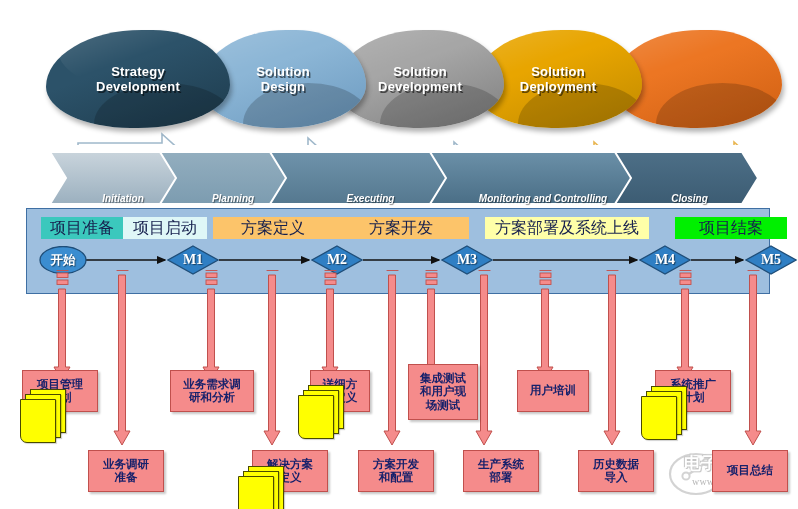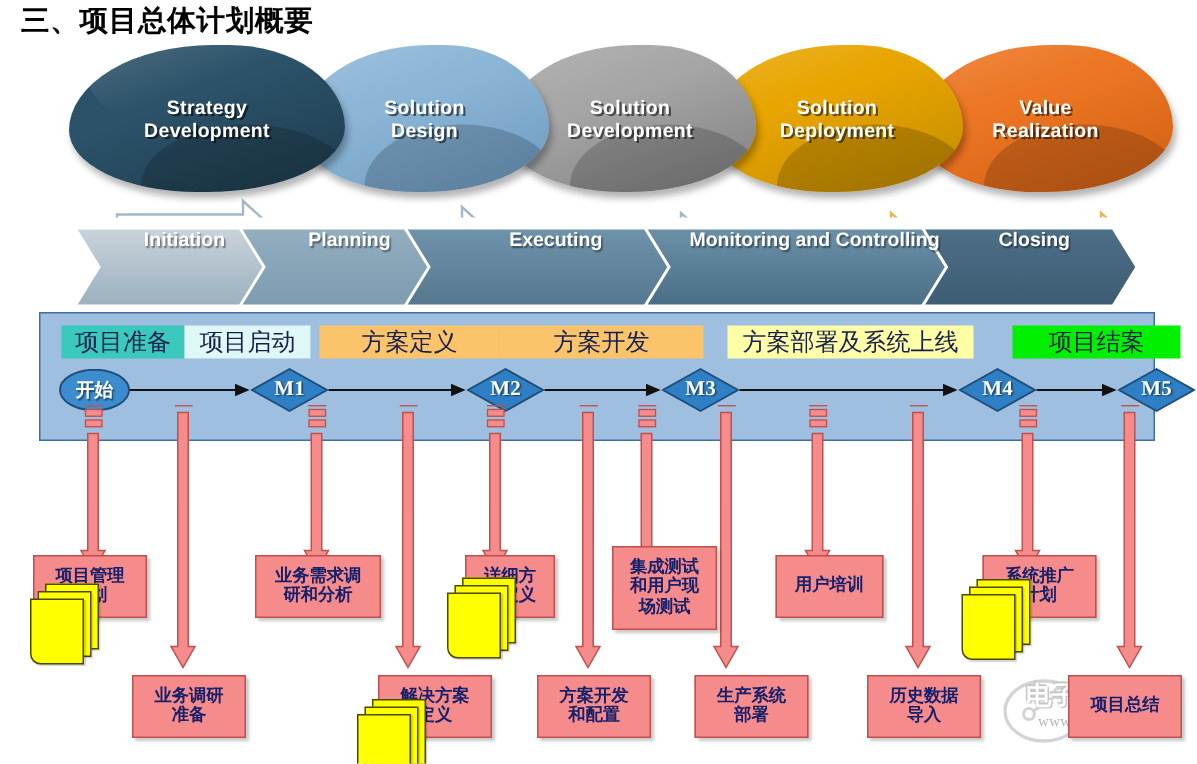--- a/index.html
+++ b/index.html
@@ -41,24 +41,25 @@
   }
   .pillow .shade{
     position:absolute;right:-4%;bottom:-38%;width:78%;height:84%;
     border-radius:50%;background:rgba(0,0,0,.18);pointer-events:none;
   }
 
   
   .phase-band{position:absolute;left:50px;top:152px;width:748px;height:52px;}
   .phase{
     position:absolute;top:0;height:52px;
-    display:flex;align-items:flex-start;justify-content:center;
-    color:#ffffff;font-weight:bold;font-size:13px;white-space:nowrap;
+    display:flex;align-items:flex-end;justify-content:center;
+    color:#ffffff;font-weight:bold;font-size:10px;white-space:nowrap;
     text-shadow:1px 1px 1px rgba(0,0,0,.45);
     box-sizing:border-box;
+    font-style:italic;
   }
   .phase .plabel{position:relative;z-index:3;padding-left:6px;}
 
   
   .tl-panel{
     position:absolute;left:26px;top:208px;width:744px;height:86px;
     background:#9ebfdf;border:1px solid #3f6fa3;box-sizing:border-box;
   }
   .tag{
     position:absolute;height:22px;
@@ -122,21 +123,20 @@
     position:absolute;left:24px;top:28px;
     font-family:"Liberation Serif","DejaVu Serif",serif;
     font-size:10px;color:#8a8a8a;white-space:nowrap;letter-spacing:.2px;
   }
 </style>
 </head>
 <body>
 
 <div class="root">
 
-  <div class="page-title">三、项目总体计划概要</div>
 
   <div class="pillow-layer">
     <svg id="chev-layer" width="798" height="115" style="position:absolute;left:0;top:0;">
         <path d="M78,113 L162,113 L162,104 L182,122
              L162,140 L162,131 L78,131 Z" fill="#ffffff" stroke="#9bb5c8" stroke-width="1.6" opacity="0.95"></path>
         <path d="M222,117 L308,117 L308,108 L328,126
              L308,144 L308,135 L222,135 Z" fill="#ffffff" stroke="#9bb5c8" stroke-width="1.6" opacity="0.95"></path>
         <path d="M368,121 L454,121 L454,112 L474,130
              L454,148 L454,139 L368,139 Z" fill="#ffffff" stroke="#9bb5c8" stroke-width="1.6" opacity="0.95"></path>
         <path d="M508,121 L594,121 L594,112 L614,130
@@ -165,22 +165,20 @@
         </div>
         <div class="pillow" style="left: 474px; width: 168px; z-index: 7; background: linear-gradient(160deg, rgb(232, 165, 0) 38%, rgb(192, 138, 0) 100%);">
           <div class="gloss"></div>
           <div class="shade"></div>
           <div class="ptext">Solution
 Deployment</div>
         </div>
         <div class="pillow" style="left: 612px; width: 170px; z-index: 6; background: linear-gradient(160deg, rgb(236, 118, 35) 38%, rgb(207, 95, 18) 100%);">
           <div class="gloss"></div>
           <div class="shade"></div>
-          <div class="ptext">Value
-Realization</div>
         </div>
       </div>
   </div>
 
   <div class="phase-band">
     <svg id="phase-svg" width="748" height="52" style="position:absolute;left:0;top:0;">
         <defs>
           <linearGradient id="pg0" x1="0" y1="0" x2="0" y2="1">
             <stop offset="0%" stop-color="#c9d4dc"></stop>
             <stop offset="100%" stop-color="#9bb0bf"></stop>

